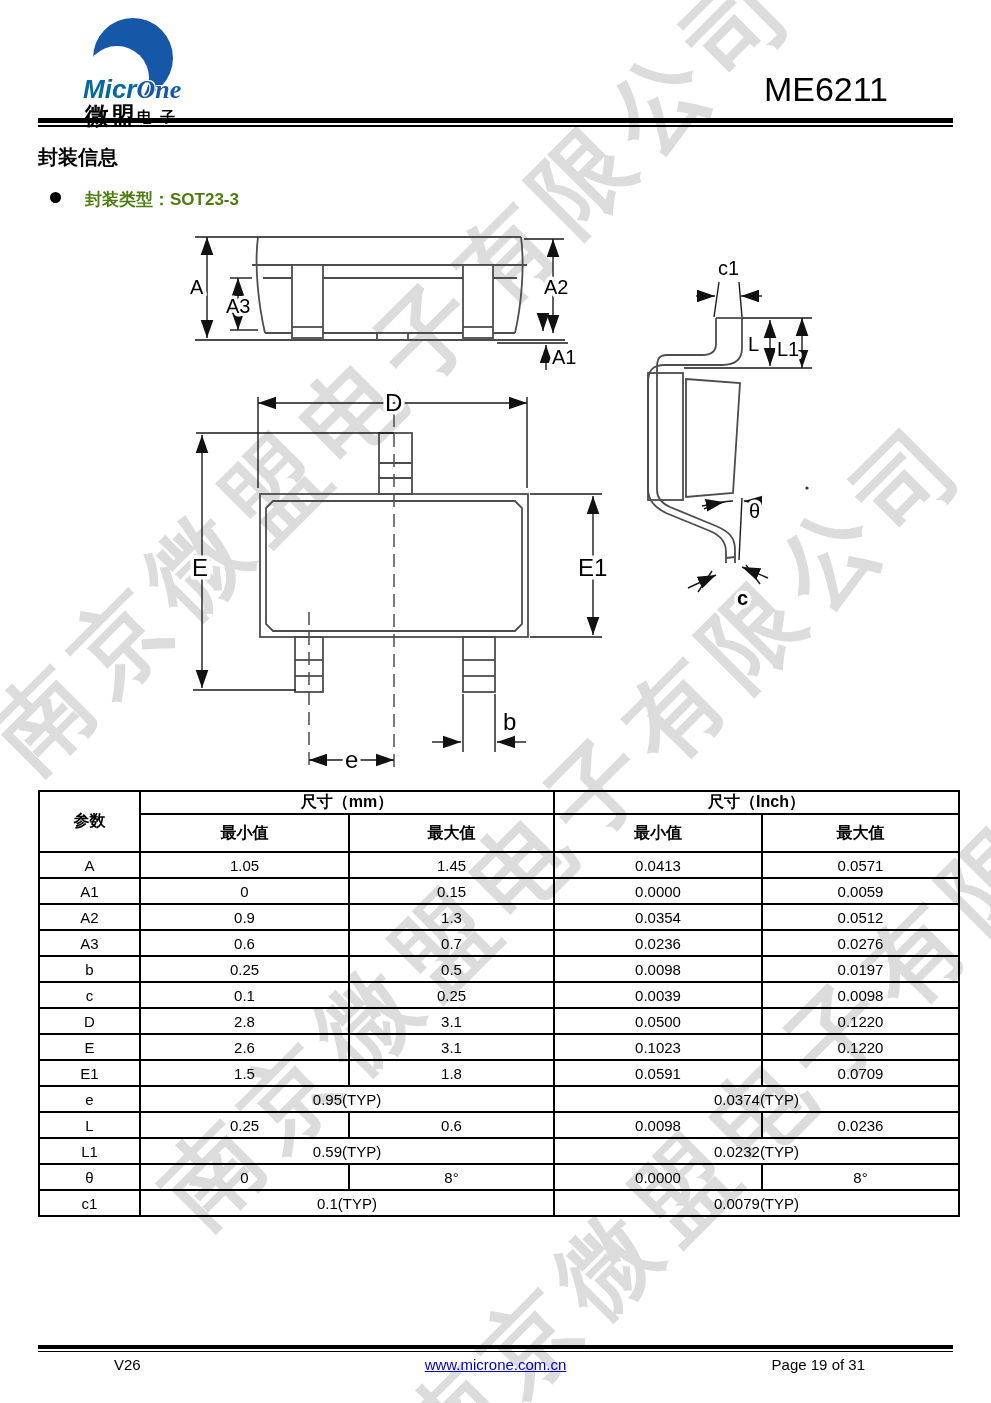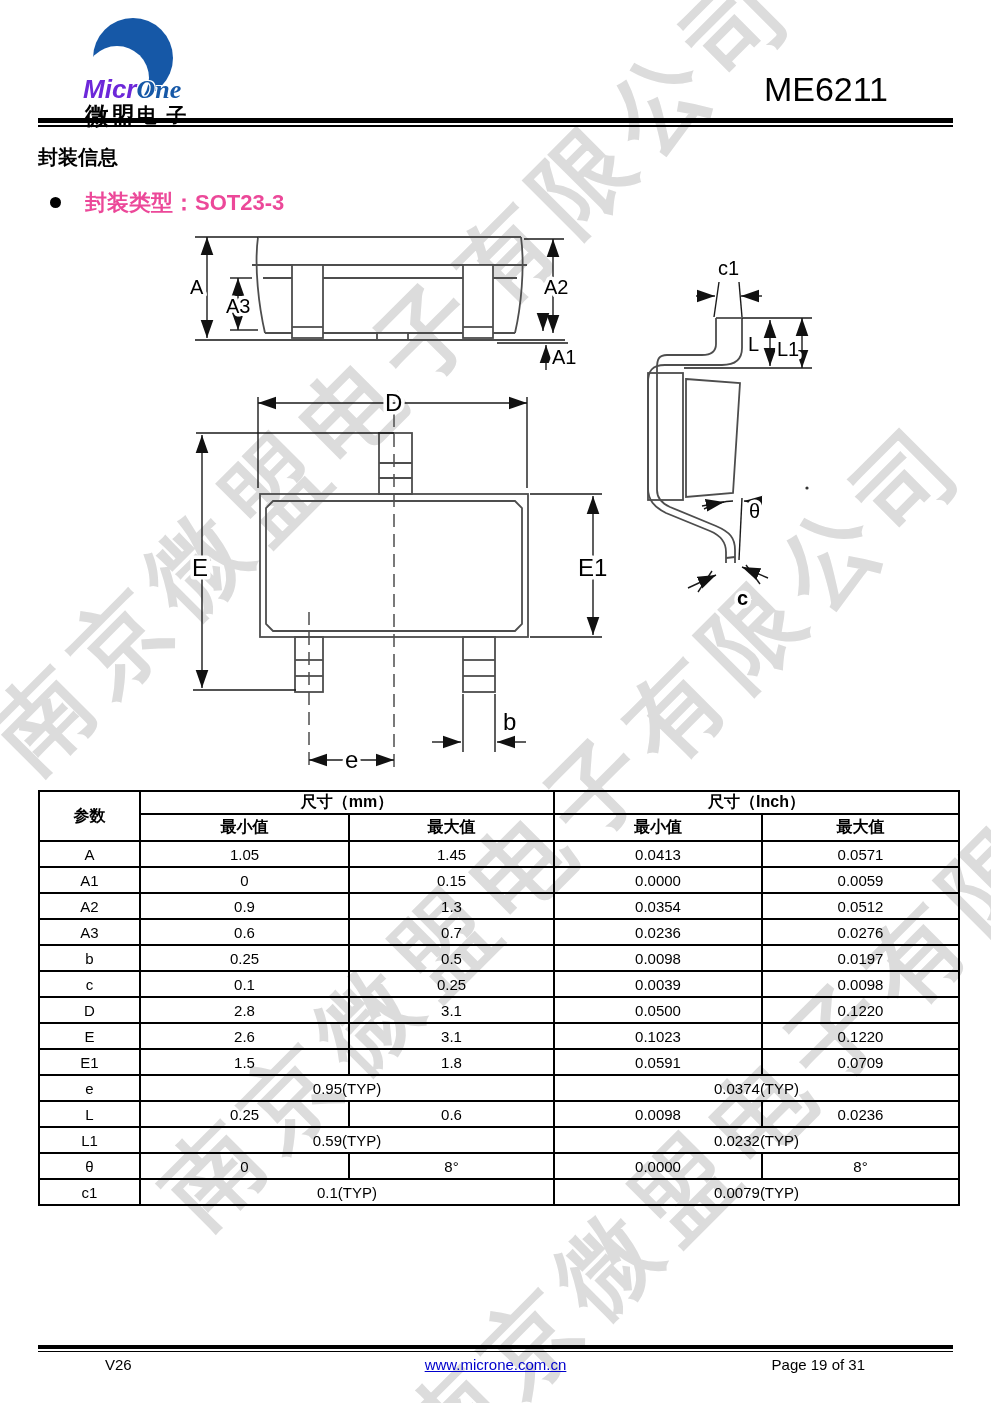--- a/index.html
+++ b/index.html
@@ -17,52 +17,52 @@
   }
   
   #logo { position:absolute; left:75px; top:16px; width:160px; height:102px; }
   .logo-disc { position:absolute; left:18px; top:2px; width:80px; height:80px;
                border-radius:50%; background:#1658a7; }
   .logo-crescent { position:absolute; left:10px; top:30px; width:64px; height:64px;
                border-radius:50%; background:#fff; }
   .logo-brand { position:absolute; left:8px; top:58px; font-style:italic; font-weight:bold;
                font-size:26px; letter-spacing:0px;
                text-shadow:-1px -1px 0 #fff, 1px -1px 0 #fff, -1px 1px 0 #fff, 1px 1px 0 #fff; }
-  .logo-brand .micr { color:#6d28d9;text-align:center; }
+  .logo-brand .micr { color:#0369a1;text-align:center; }
   .logo-brand .one  { color:#1658a7;font-family:Liberation Serif, serif; }
   .logo-cn { position:absolute; left:10px; top:84px; font-weight:bold; color:#000; }
   .logo-cn .big { font-size:24px; letter-spacing:2px; }
-  .logo-cn .small { font-size:20px; vertical-align:2px; letter-spacing:2px; }
+  .logo-cn .small { font-size:15px; vertical-align:2px; letter-spacing:2px; }
   #doc-title { position:absolute; right:103px; top:70px; font-size:34px; color:#000; }
   .rule { position:absolute; left:38px; width:915px; background:transparent; }
   .rule .thick { height:5px; background:#000; }
   .rule .thin  { height:2px; background:#000; margin-top:2px; }
   .rule.footer-rule .thick { height:4px; }
   .rule.footer-rule .thin  { height:1.5px; margin-top:1.5px; }
   
   #section-heading { position:absolute; left:38px; top:144px; font-size:20px; font-weight:bold; color:#000; }
-  #bullet-line { position:absolute; left:50px; top:188px; font-size:22px; font-weight:bold; color:#ec4899; }
+  #bullet-line { position:absolute; left:50px; top:188px; font-size:17px; font-weight:bold; color:#4d7c0f; }
   #bullet-line .dot { display:inline-block; width:11px; height:11px; border-radius:50%;
                       background:#000; margin-right:24px; vertical-align:2px; }
   
   #drawings { position:absolute; left:0; top:222px; width:991px; height:560px; }
   
   #dim-table { position:absolute; left:38px; top:790px; width:920px;
                border-collapse:collapse; table-layout:fixed; }
   #dim-table th, #dim-table td {
     border:2px solid #000; text-align:center; vertical-align:middle;
     color:#000; background:transparent; overflow:hidden;
   }
   #dim-table th { font-size:16px; font-weight:bold; }
   #dim-table td { font-size:15px; height:26px; }
   #dim-table tr.hdr1 th { height:20px; }
-  #dim-table tr.hdr2 th { height:27px; }
+  #dim-table tr.hdr2 th { height:38px; }
   
   .footer-text { position:absolute; top:1356px; font-size:15px; color:#000; }
-  #footer-version { left:105px; }
+  #footer-version { left:114px; }
   #footer-link-wrap { left:0; width:991px; text-align:center; }
   #footer-link { color:#0000cc; text-decoration:underline; }
   #footer-page { right:126px; }
   
   .oline { fill:none; stroke:#4d4d4d; stroke-width:1.8; }
   .oline-f { fill:#fff; stroke:#4d4d4d; stroke-width:1.8; }
   .dim { stroke:#1a1a1a; stroke-width:1.4; fill:none; }
   .dimlbl { font-family:"Liberation Sans", sans-serif; font-size:20px; fill:#000;
             paint-order:stroke; stroke:#fff; stroke-width:7px; stroke-linejoin:round; }
   .dimlbl.big { font-size:24px; }

